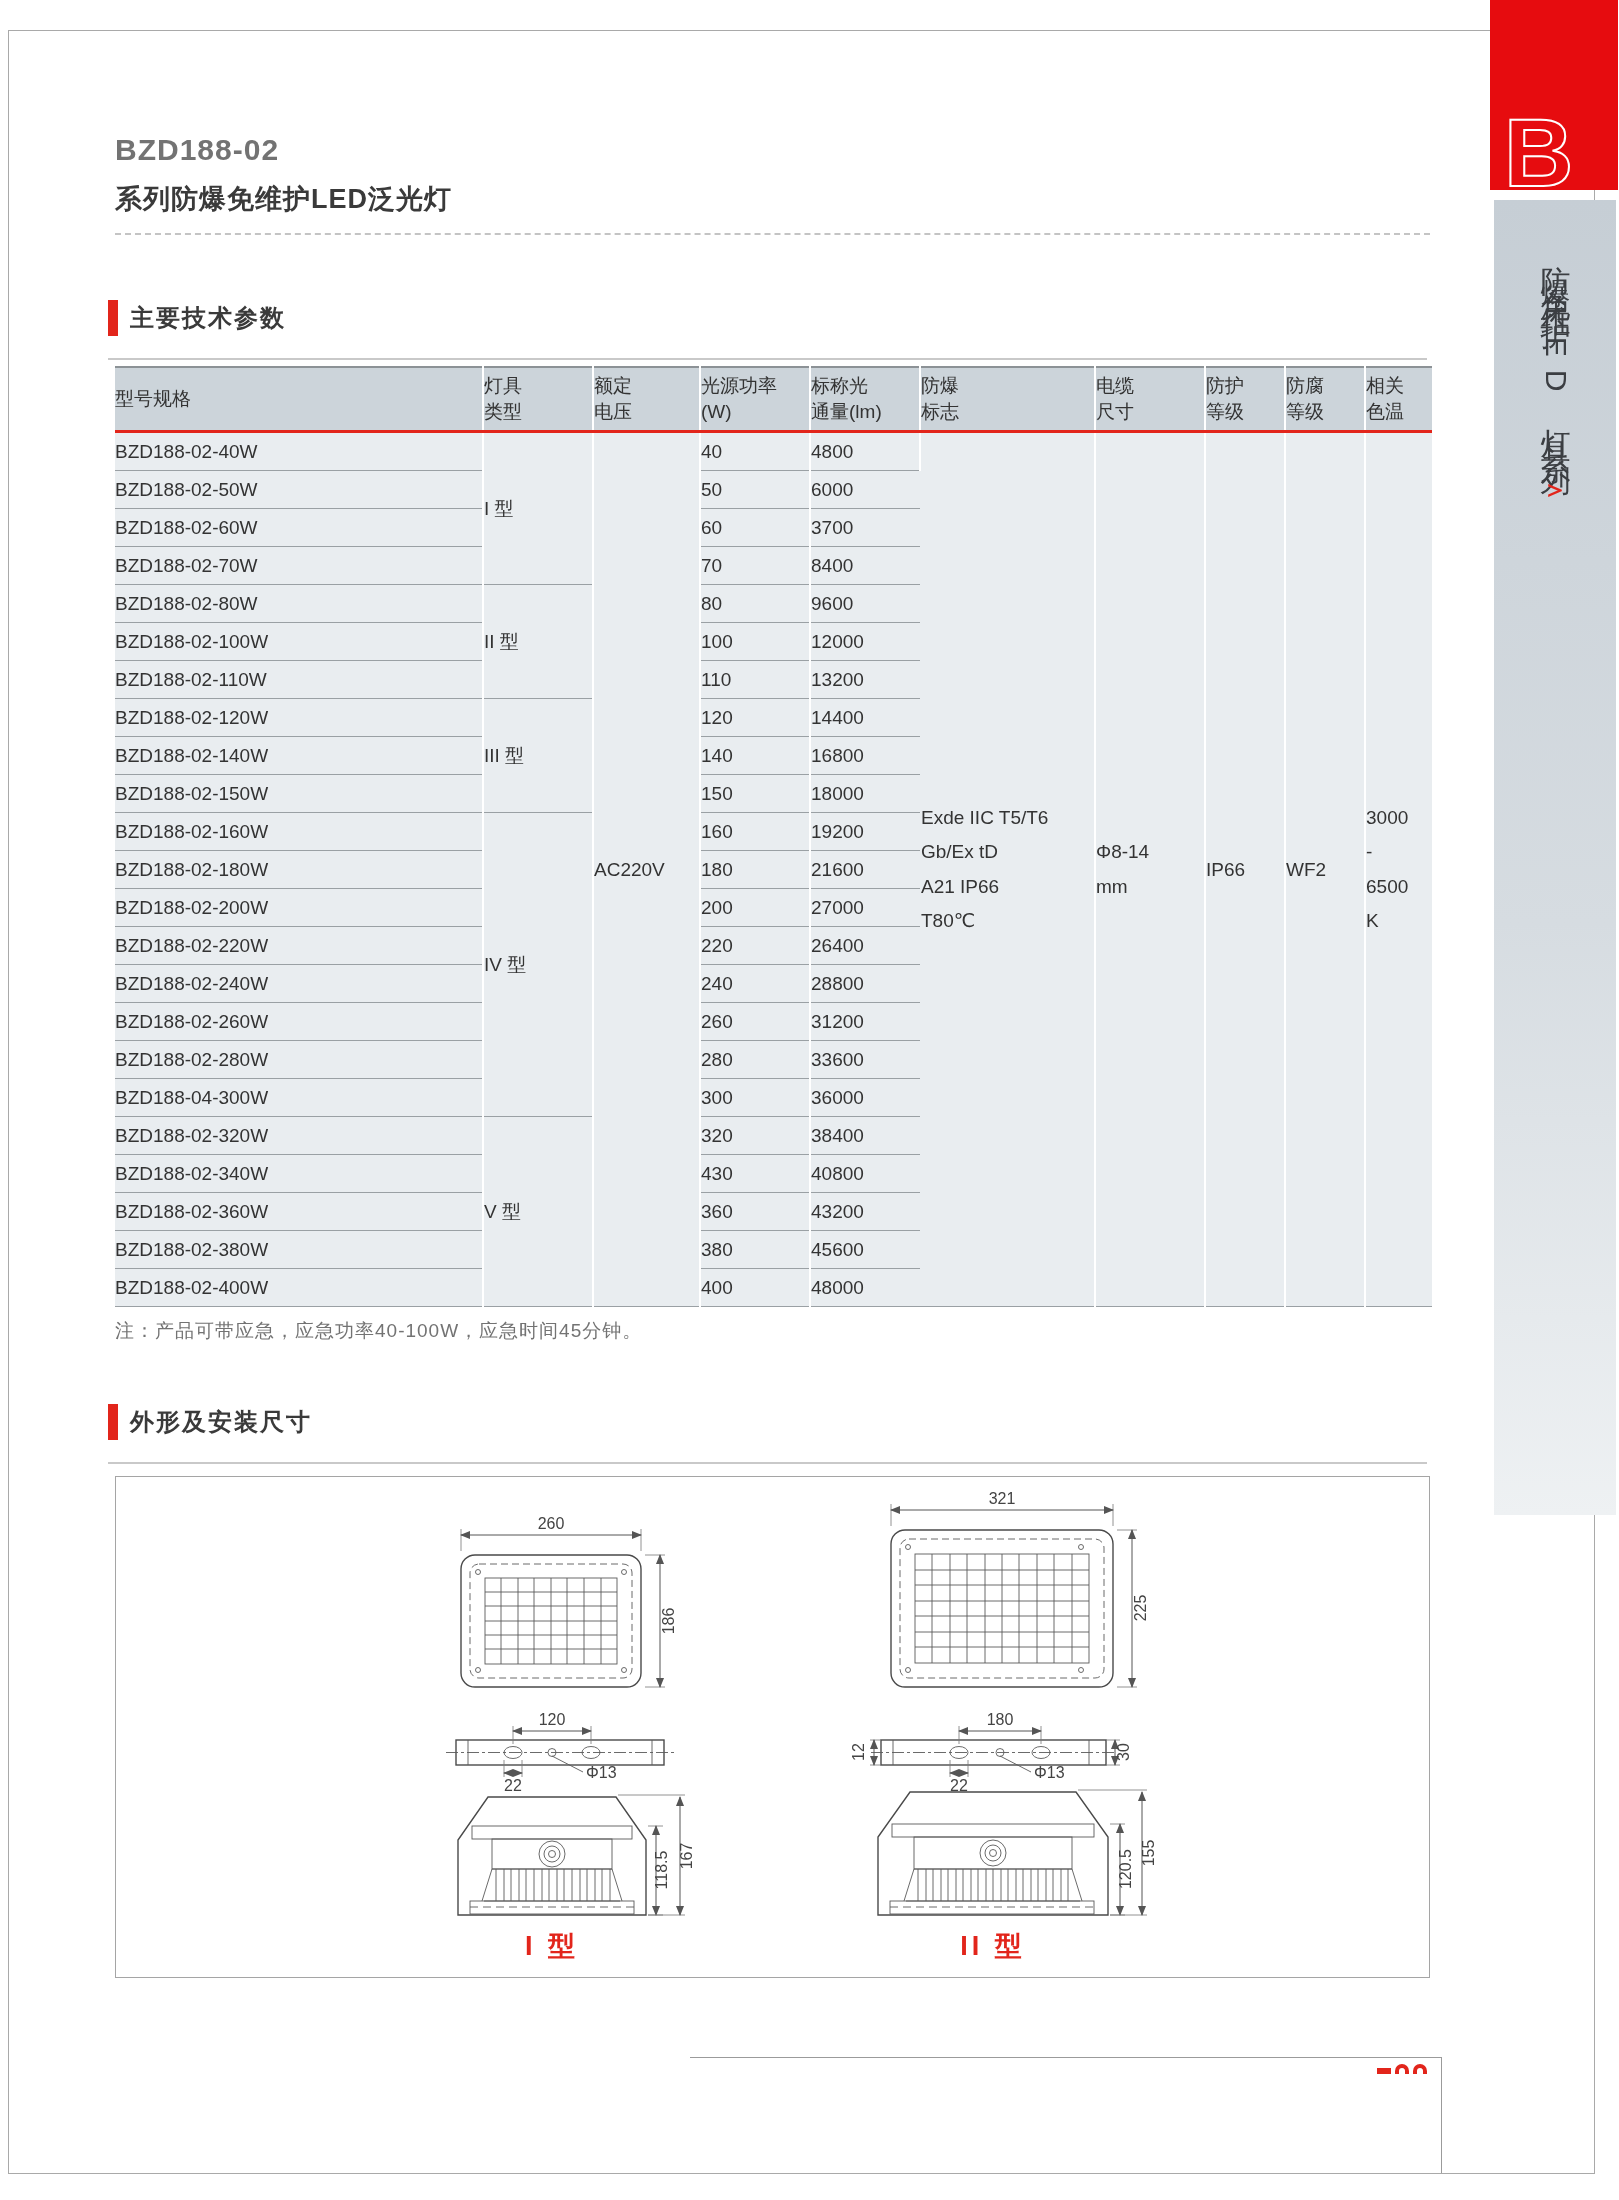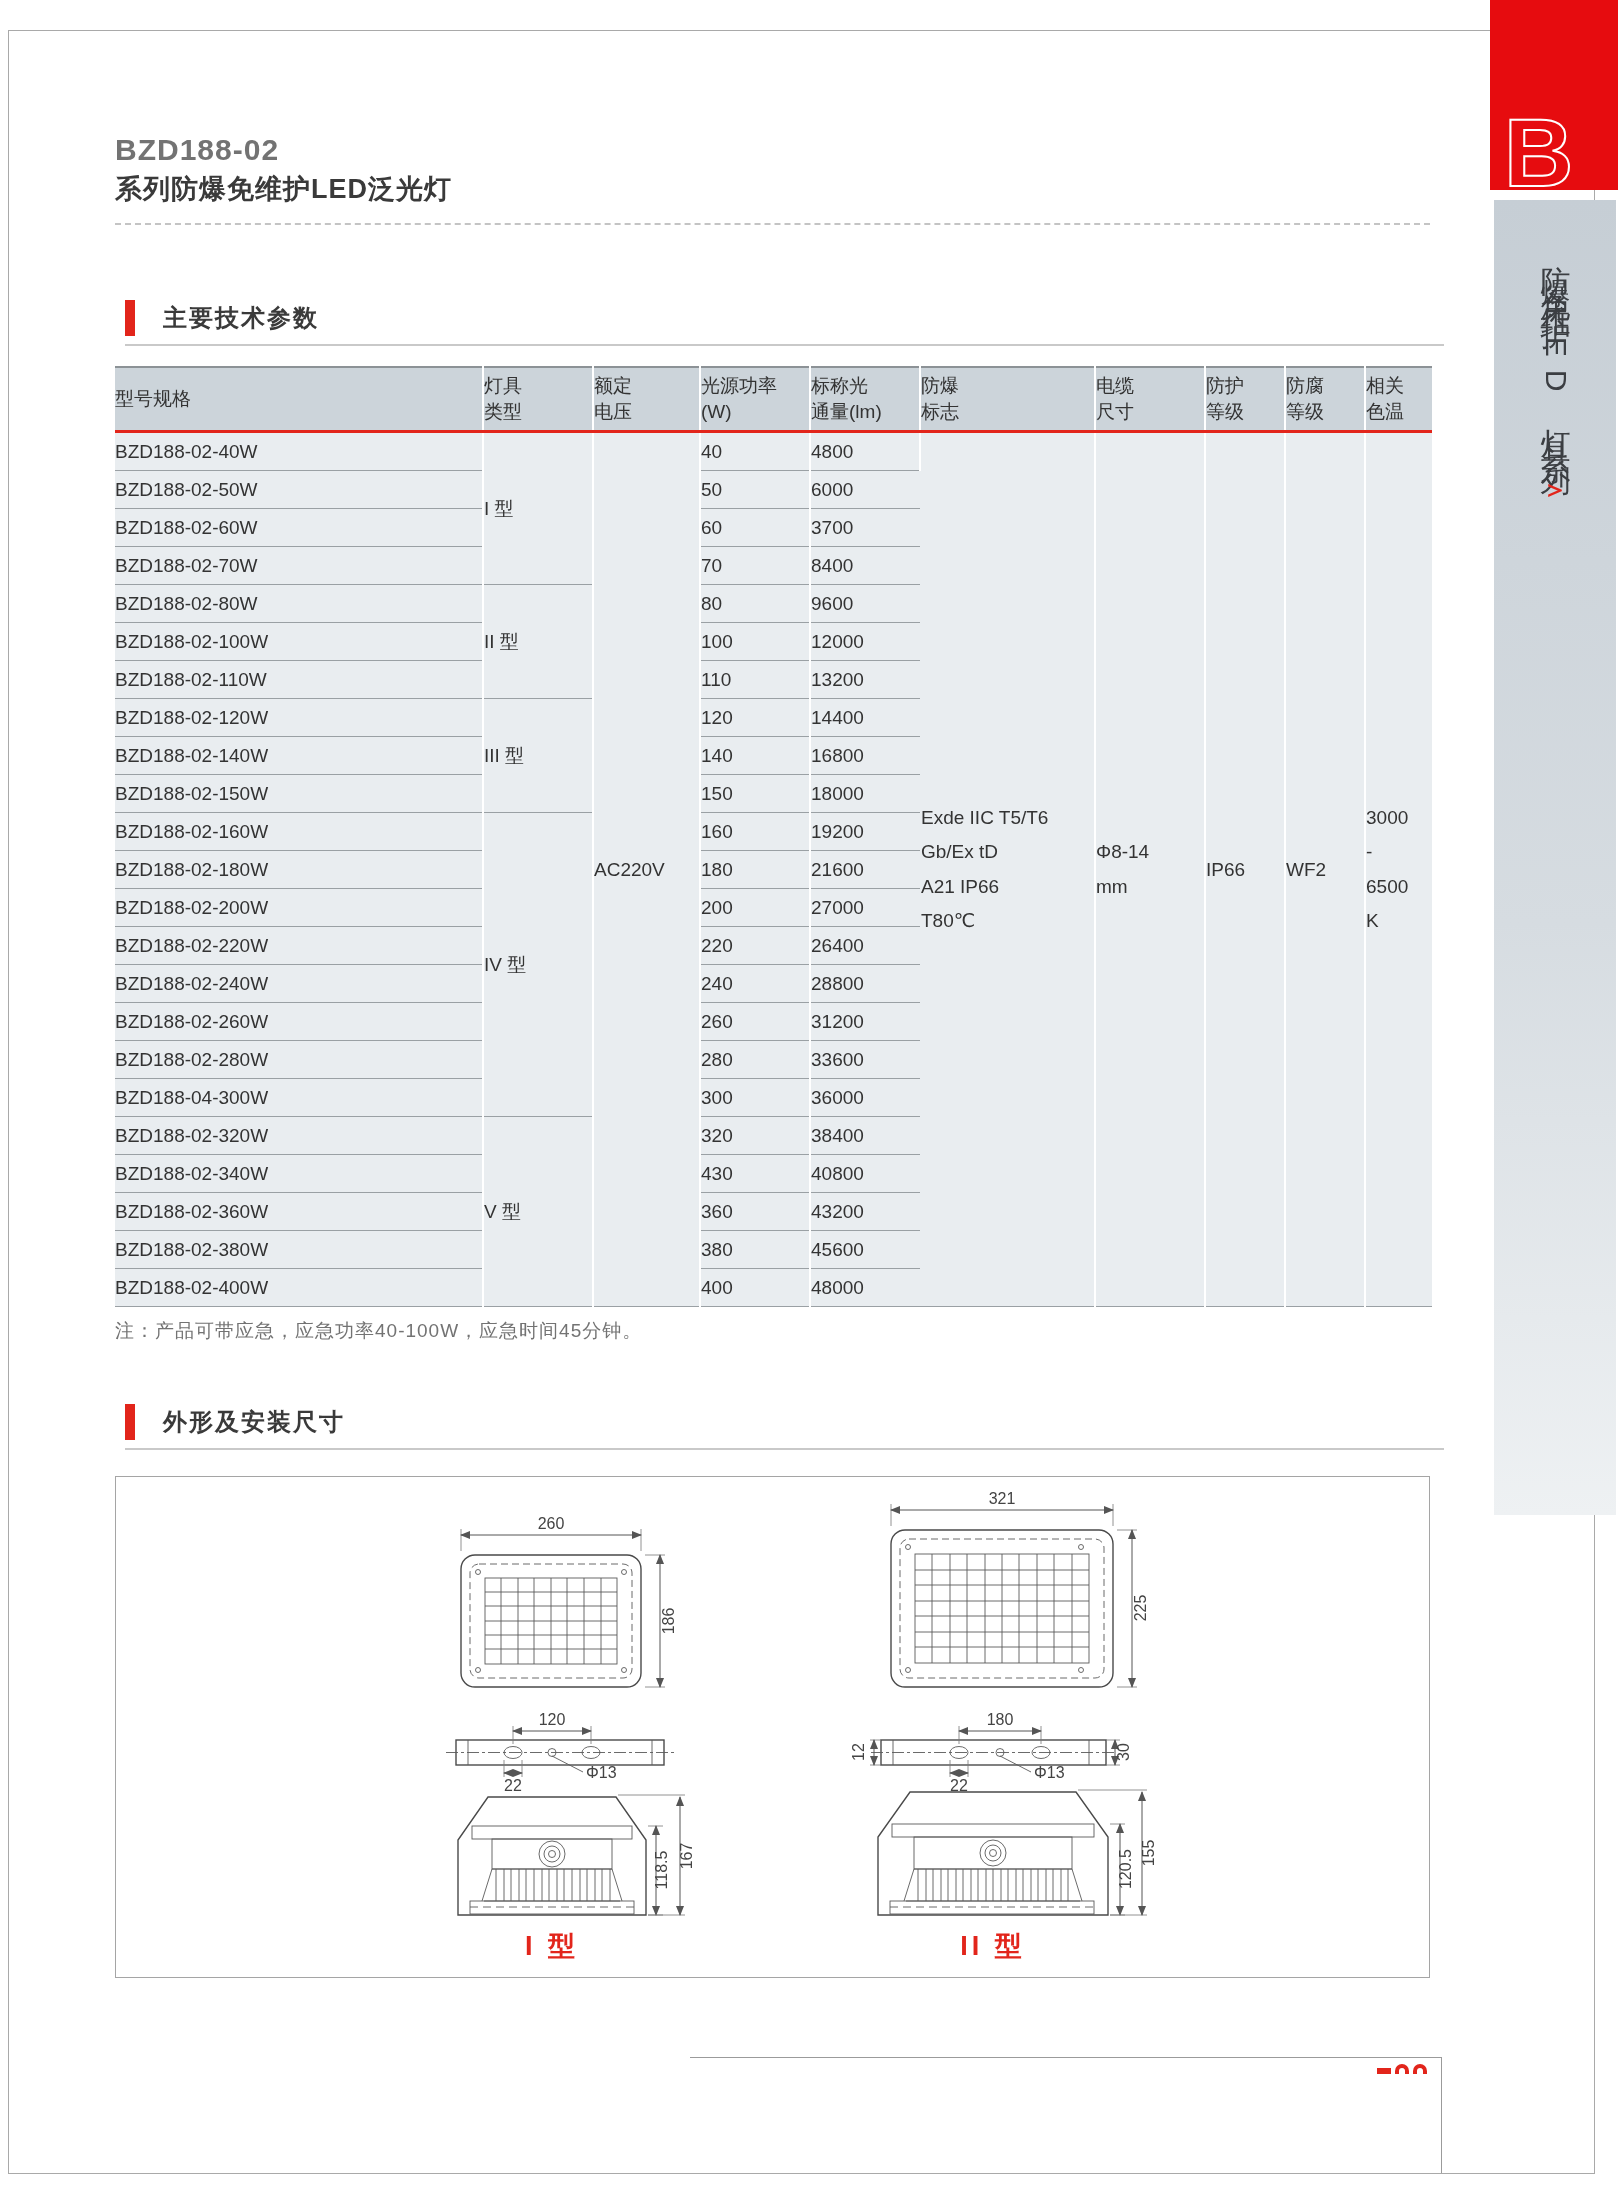--- a/index.html
+++ b/index.html
@@ -7,24 +7,24 @@
     width:1619px;height:2200px;position:relative;background:#ffffff;
     font-family:"Liberation Sans","DejaVu Sans",sans-serif;color:#333;
     overflow:hidden;
   }
   .abs{position:absolute;}
   
   .frame{left:8px;top:30px;width:1587px;height:2144px;border:1px solid #a9a9a9;box-sizing:border-box;}
   
   .title-block{left:115px;top:133px;width:1315px;}
   .title{font-size:30px;line-height:34px;font-weight:bold;color:#737373;letter-spacing:1px;}
-  .subtitle{font-size:27px;line-height:32px;font-weight:bold;color:#3a3a3a;margin-top:6px;letter-spacing:1px;}
+  .subtitle{font-size:27px;line-height:32px;font-weight:bold;color:#3a3a3a;margin-top:16px;letter-spacing:1px;}
   .dashed-rule{margin-top:18px;border-top:2px dashed #c4c4c4;width:1315px;height:0;}
   
-  .section-hd{left:125px;width:1319px;display:flex;align-items:center;gap:28px;border-bottom:2px solid #c9c9c9;padding-bottom:8px;}
+  .section-hd{left:108px;width:1319px;display:flex;align-items:center;gap:12px;border-bottom:2px solid #c9c9c9;padding-bottom:22px;}
   .red-bar{width:10px;height:36px;background:#e2251b;display:inline-block;flex:0 0 auto;}
   .section-title{font-size:24px;font-weight:bold;color:#3a3a3a;letter-spacing:2px;}
   
   #spec-table{left:115px;top:366px;border-collapse:collapse;table-layout:fixed;width:1317px;
     text-align:left;border-top:2px solid #8c9296;}
   #spec-table th{height:62px;background:#ccd4da;border-right:2px solid #fff;border-bottom:3px solid #e2251b;
     font-weight:normal;font-size:19px;line-height:1.35;color:#333;padding:0;}
   #spec-table td{height:37px;background:#e9edf0;border-right:2px solid #fff;border-bottom:1px solid #9aa0a4;
     font-size:19px;color:#333;padding:0;vertical-align:middle;}
   #spec-table th:last-child,#spec-table td:last-child{border-right:none;margin-left:36px;}

